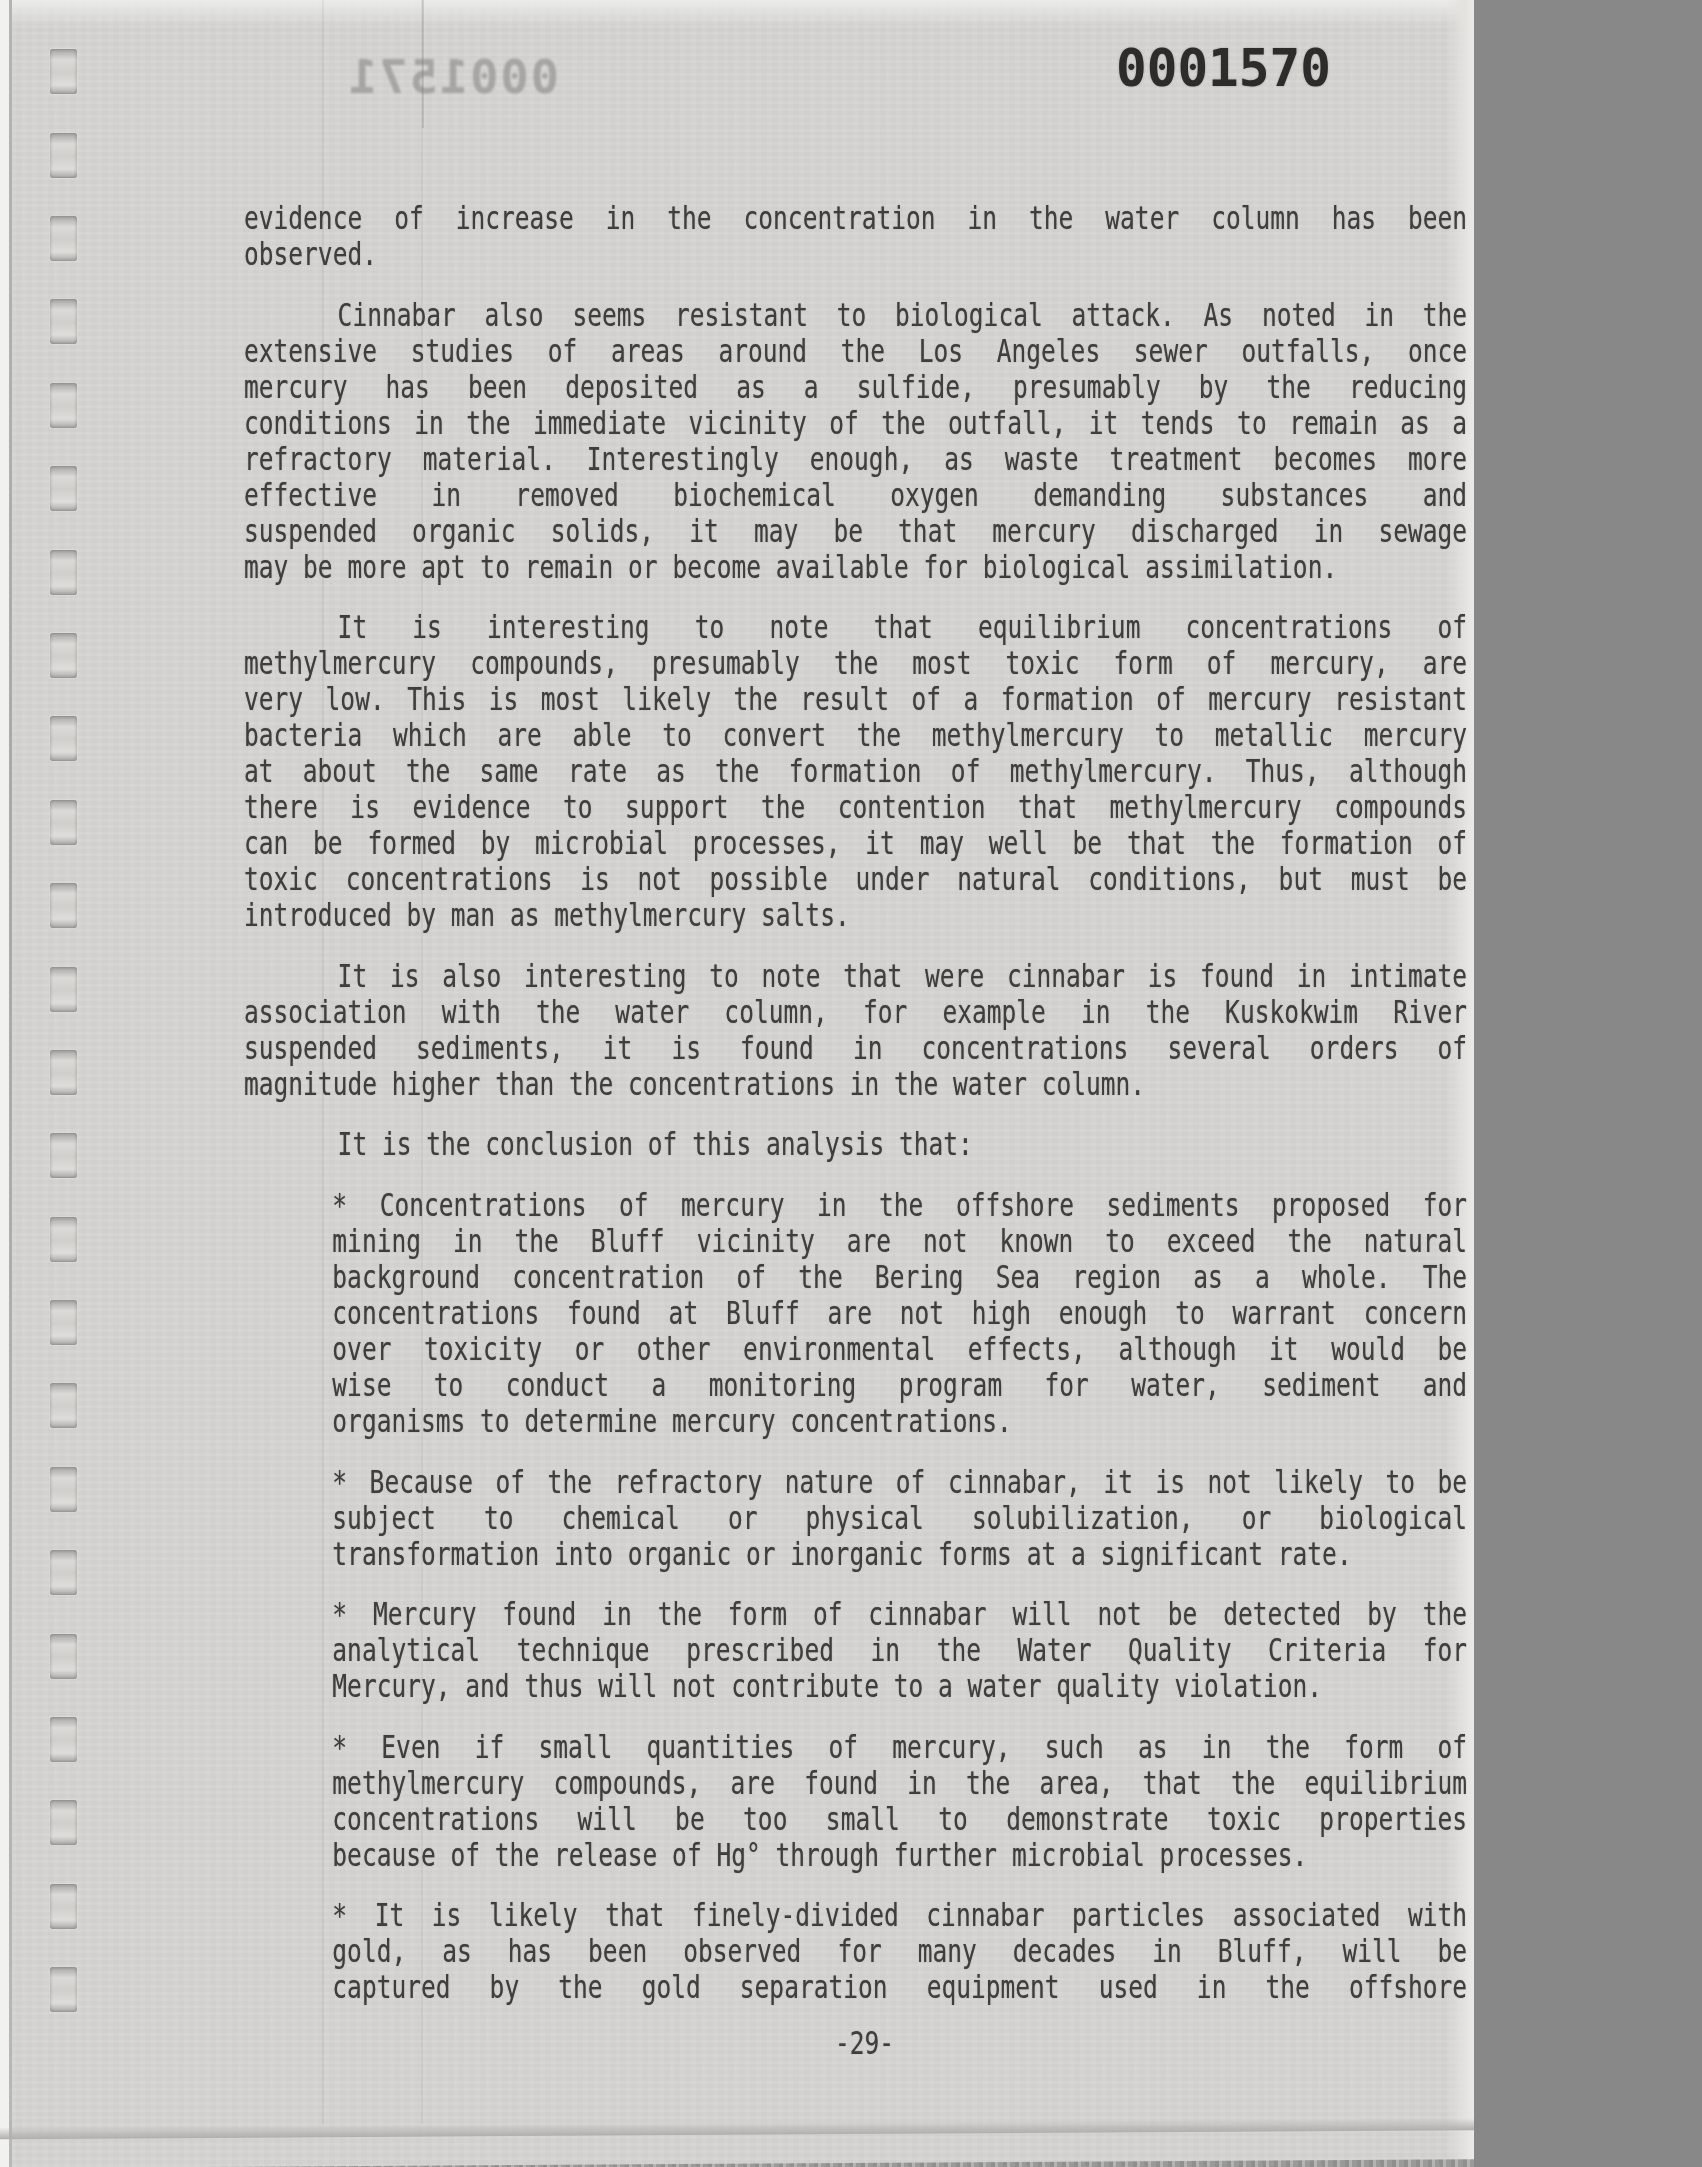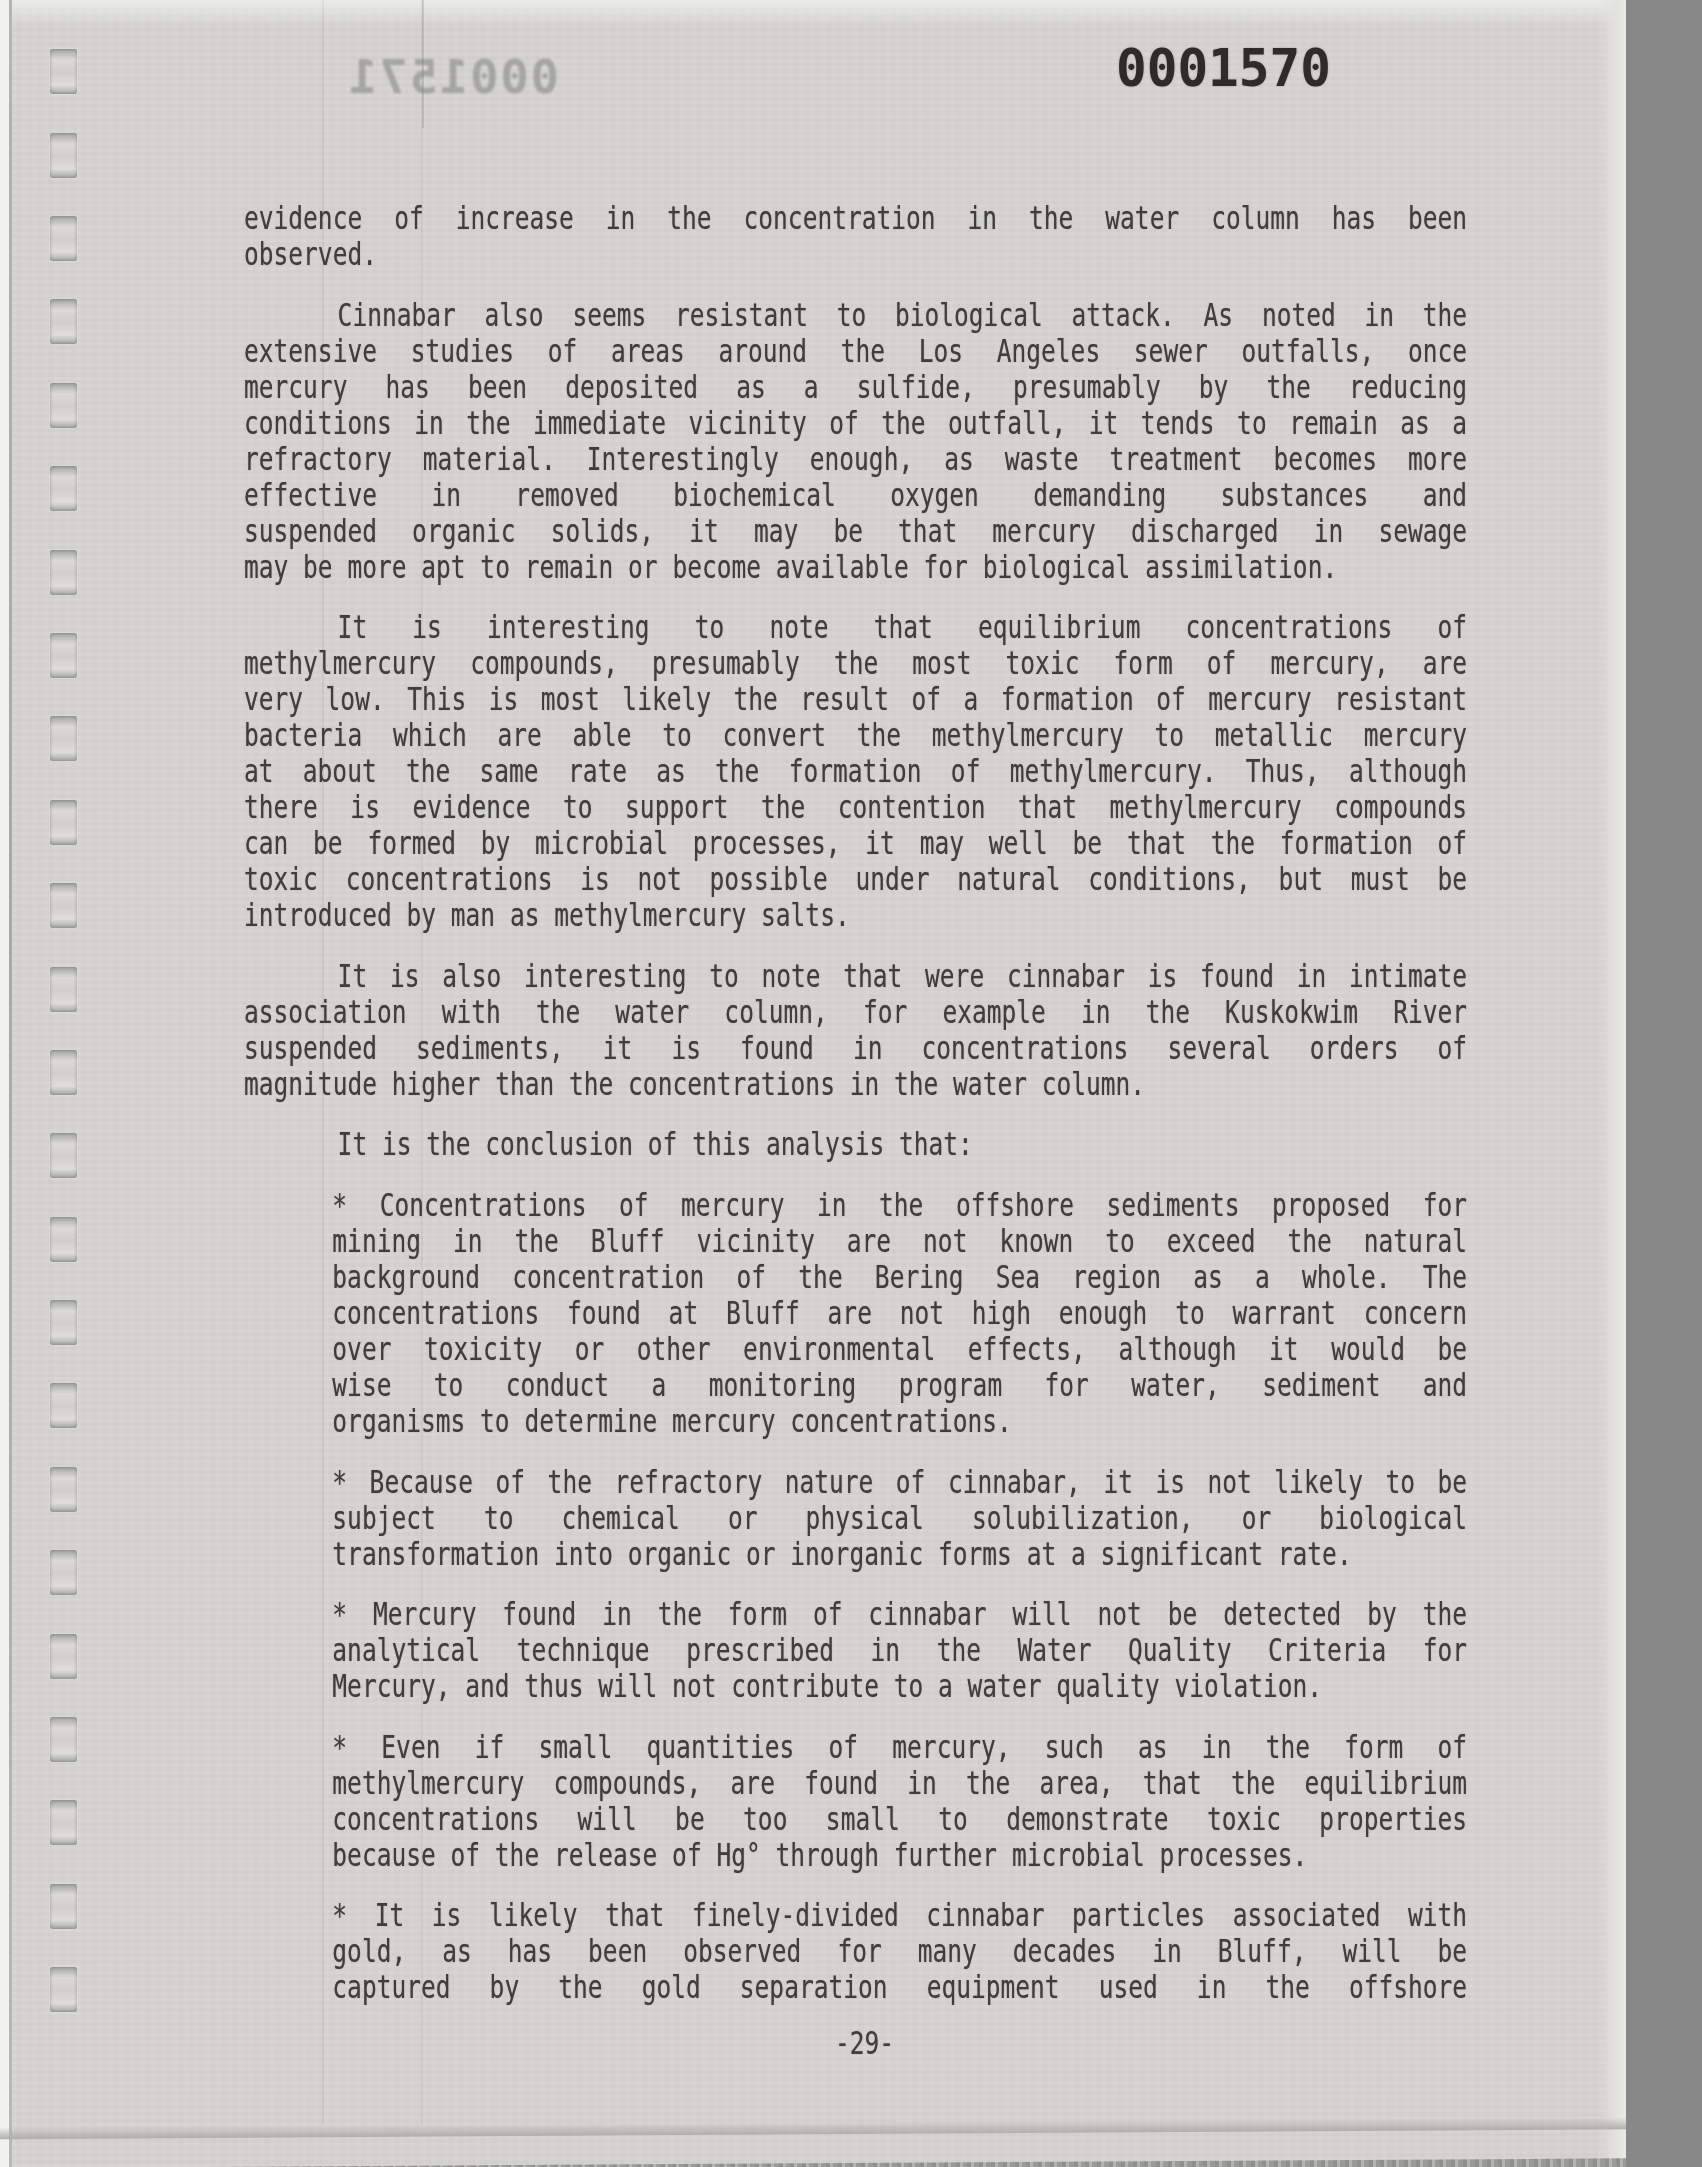--- a/index.html
+++ b/index.html
@@ -1,18 +1,18 @@
 <!DOCTYPE html>
 <html style="--paper: #d6d5d2; --ink: #3f3e3c;"><head>
 <meta charset="utf-8">
 <style>
   html,body{margin:0;padding:0;background:#888;}
   .scan{
     position:relative;
-    width:1626px;height:2167px;
+    width:1474px;height:2167px;
     background:var(--paper,#d6d5d2);
     overflow:hidden;
     font-family:"DejaVu Sans Mono","Liberation Mono",monospace;
   }
   
   .scan::before{
     content:"";position:absolute;inset:0;pointer-events:none;
     background:
       repeating-linear-gradient(0deg, rgba(255,255,255,0.018) 0 3px, rgba(0,0,0,0.015) 3px 6.9px),
       repeating-linear-gradient(90deg, rgba(255,255,255,0.01) 0 4.9px, rgba(0,0,0,0.01) 4.9px 10.8px);

